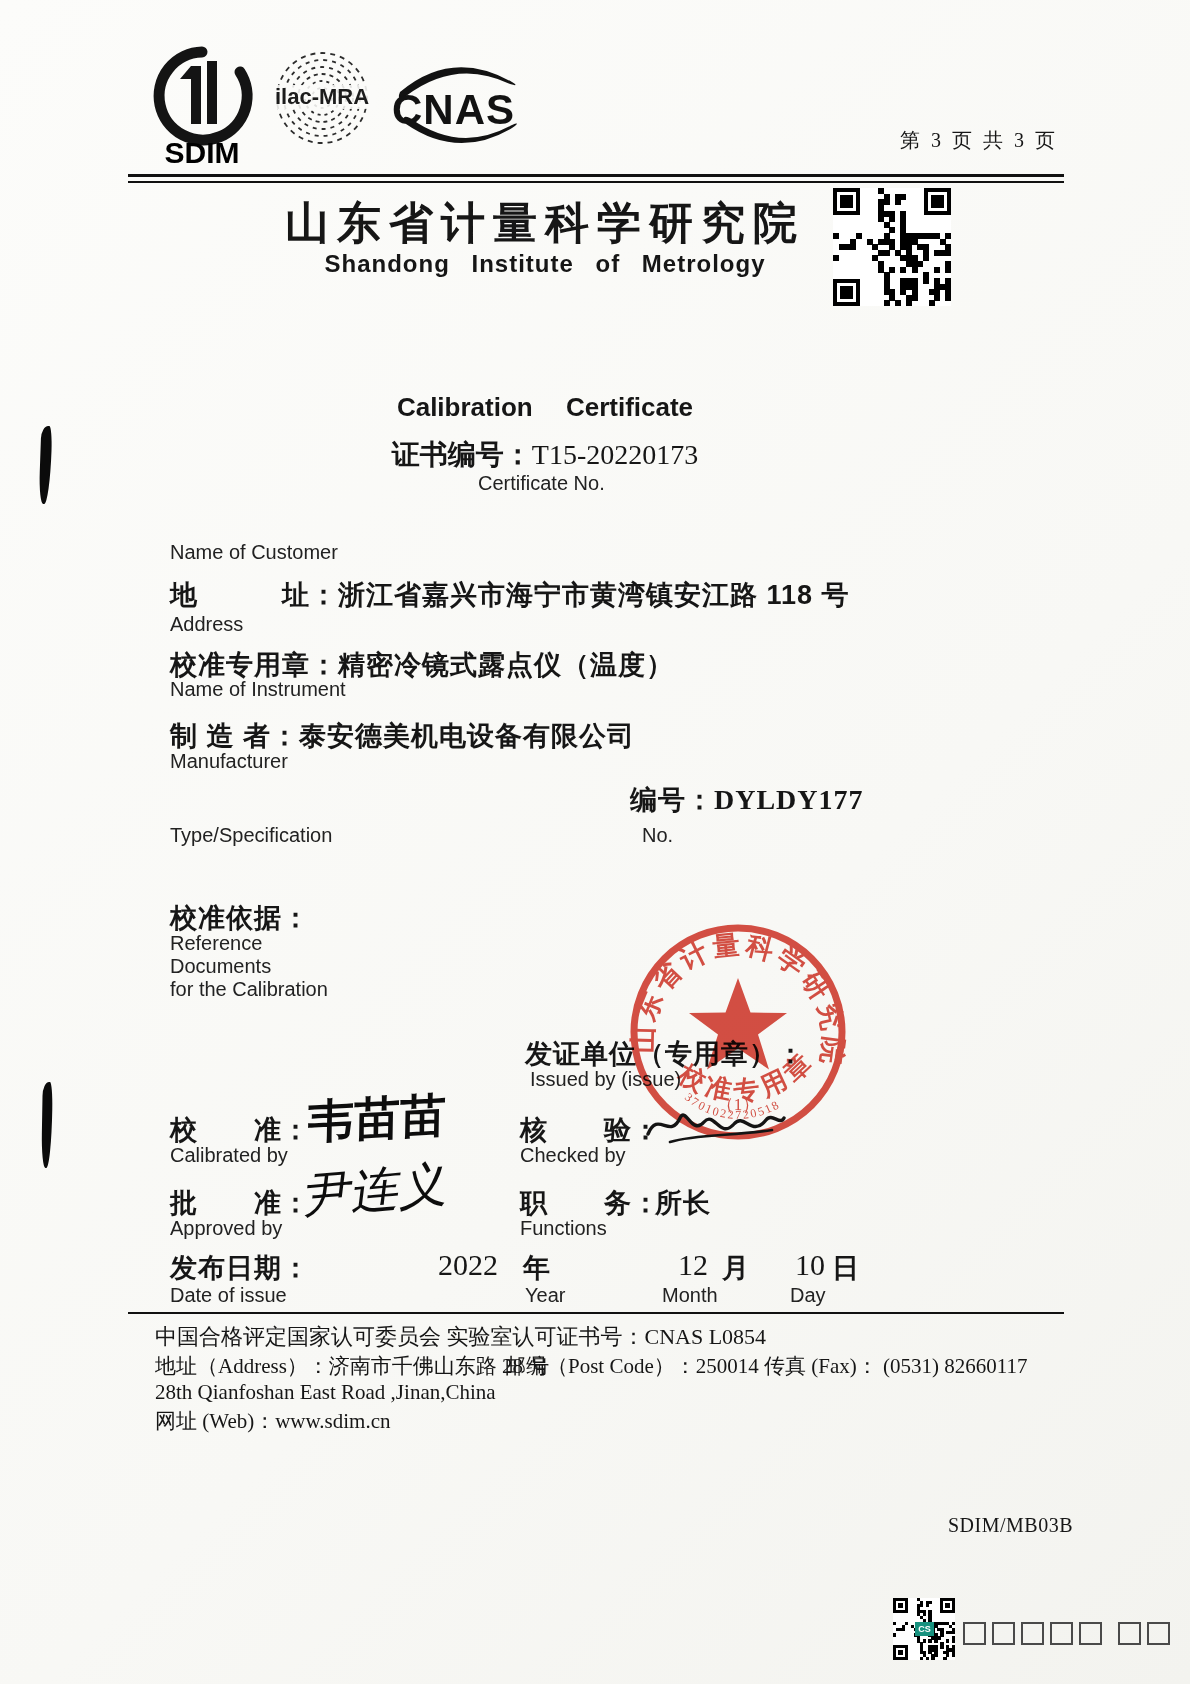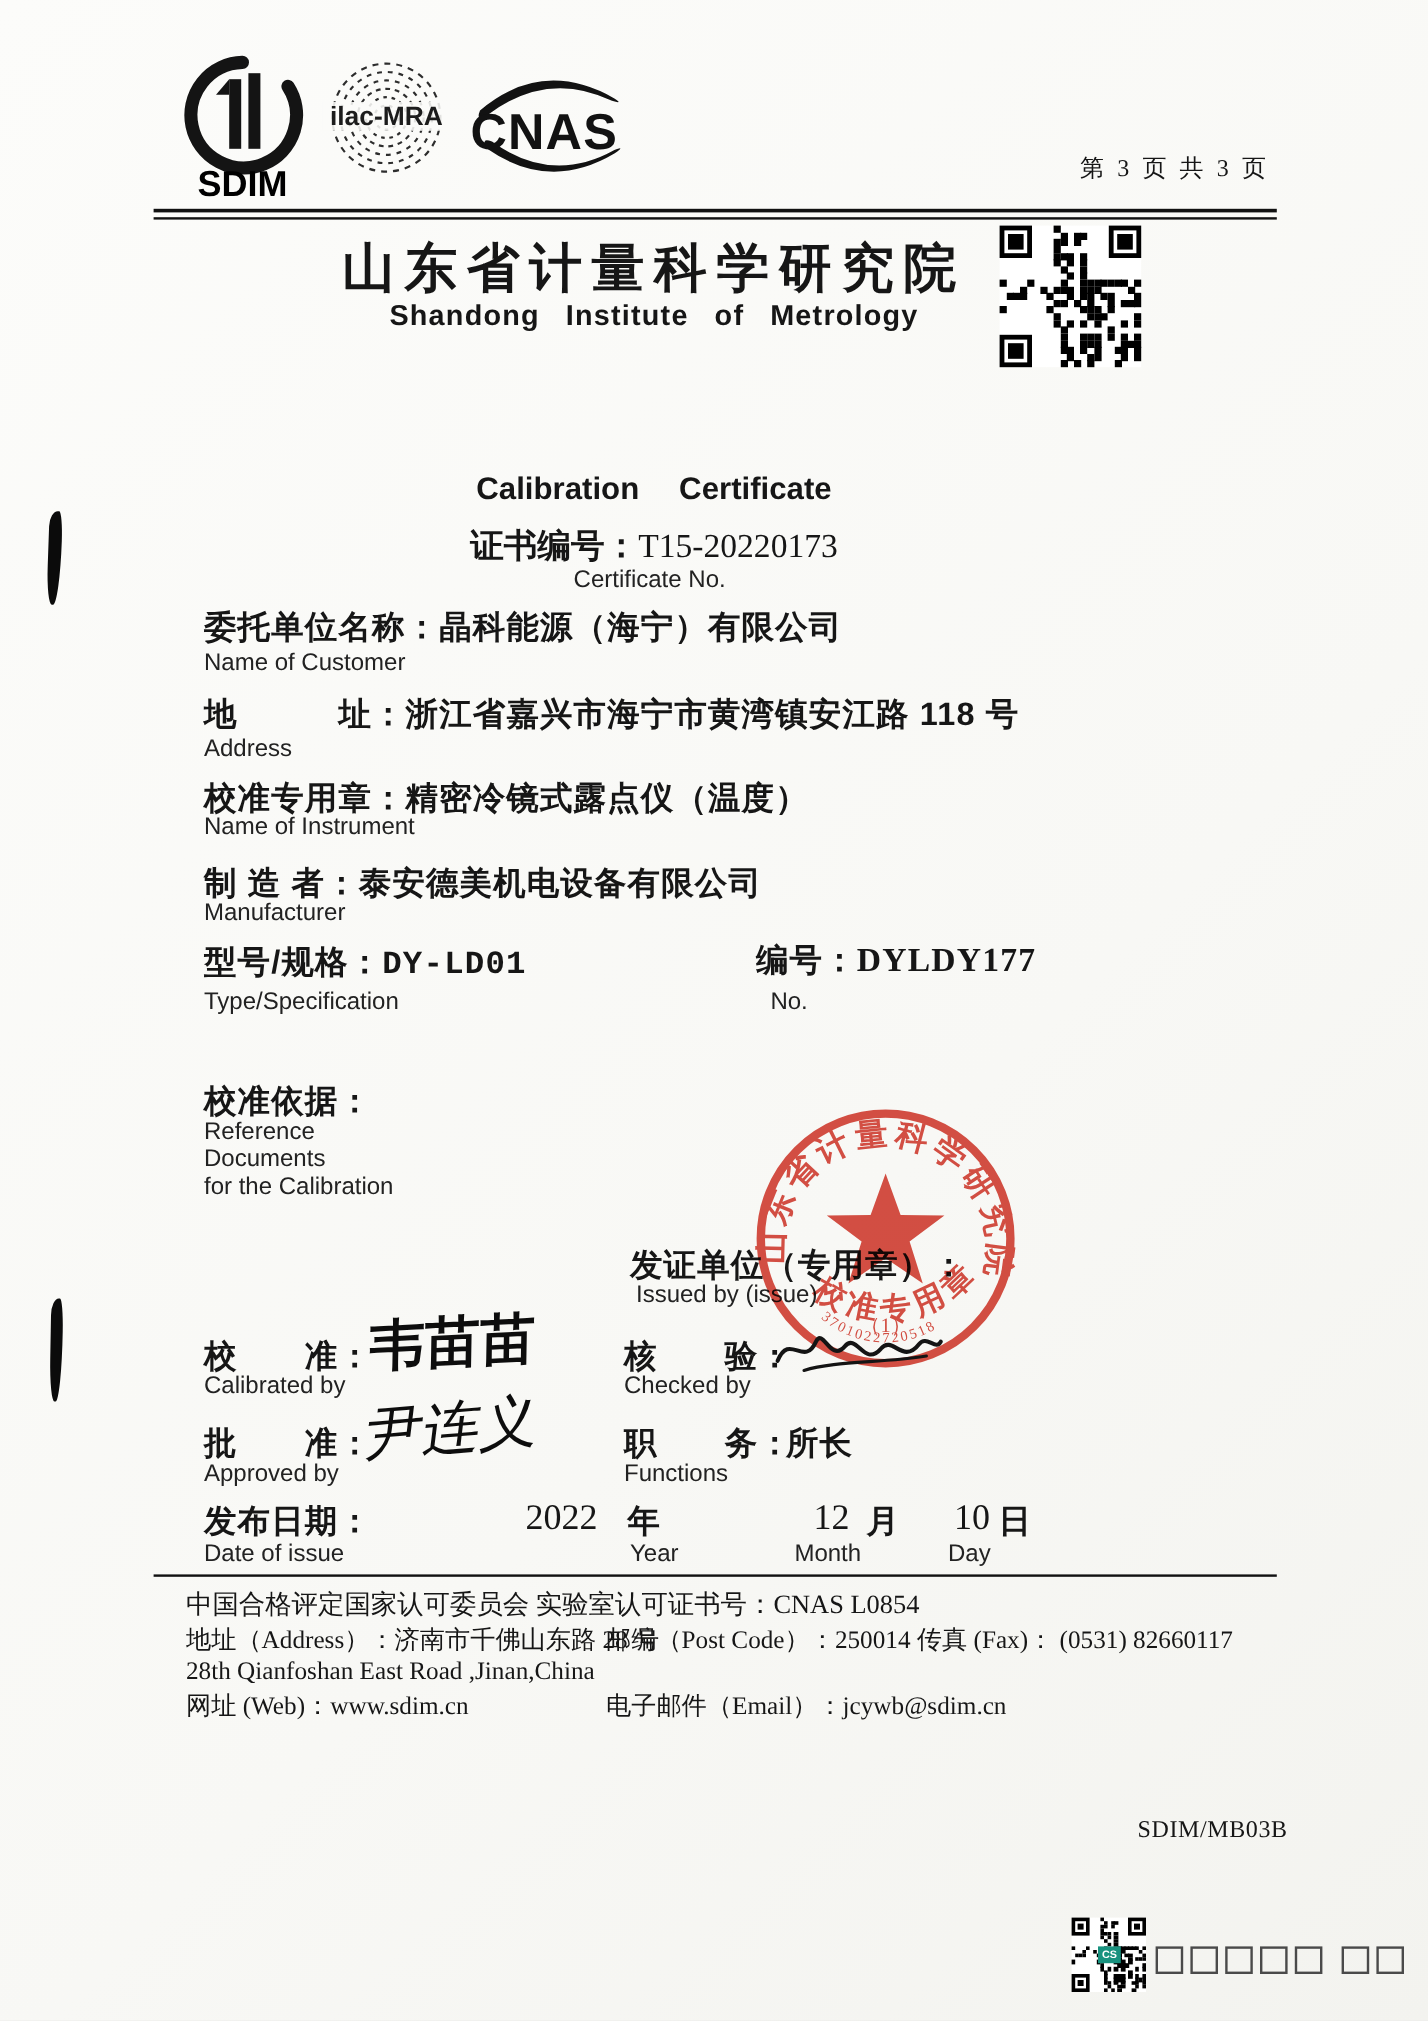--- a/index.html
+++ b/index.html
@@ -194,43 +194,37 @@
   <div class="abs cjk b" style="left:130px;top:194px;width:830px;text-align:center;font-size:44px;letter-spacing:8px">山东省计量科学研究院</div>
   <div class="abs cjk b" style="left:130px;top:250px;width:830px;text-align:center;font-size:24px;word-spacing:14px;letter-spacing:1px">Shandong  Institute  of  Metrology</div>
 
   <div class="abs cjk b" style="left:130px;top:392px;width:830px;text-align:center;font-size:26px;word-spacing:26px">Calibration  Certificate</div>
 
   <div class="abs" style="left:130px;top:436px;width:830px;text-align:center;font-size:28px;white-space:nowrap">
     <span class="cjk b">证书编号：</span><span>T15-20220173</span>
   </div>
   <div class="abs field-en" style="left:478px;top:472px">Certificate No.</div>
 
-  <div class="abs field-cn" style="left:170px;top:505px">
-    <span>委托单位名称：</span><span>晶科能源（海宁）有限公司</span>
-  </div>
   <div class="abs field-en" style="left:170px;top:541px">Name of Customer</div>
 
   <div class="abs field-cn" style="left:170px;top:577px">
     <span>地　　　址：</span><span>浙江省嘉兴市海宁市黄湾镇安江路 118 号</span>
   </div>
   <div class="abs field-en" style="left:170px;top:613px">Address</div>
 
   <div class="abs field-cn" style="left:170px;top:647px">
     <span>校准专用章：</span><span>精密冷镜式露点仪（温度）</span>
   </div>
   <div class="abs field-en" style="left:170px;top:678px">Name of Instrument</div>
 
   <div class="abs field-cn" style="left:170px;top:718px">
     <span>制 造 者：</span><span>泰安德美机电设备有限公司</span>
   </div>
   <div class="abs field-en" style="left:170px;top:750px">Manufacturer</div>
 
-  <div class="abs field-cn" style="left:170px;top:784px">
-    <span>型号/规格：</span><span style="font-family:'Liberation Mono',monospace;font-weight:bold">DY-LD01</span>
-  </div>
   <div class="abs" style="left:630px;top:782px;font-size:27px;white-space:nowrap">
     <span class="field-cn">编号：</span><span class="b" style="font-size:28px;letter-spacing:1px">DYLDY177</span>
   </div>
   <div class="abs field-en" style="left:170px;top:824px">Type/Specification</div>
   <div class="abs field-en" style="left:642px;top:824px">No.</div>
 
   <div class="abs field-cn" style="left:170px;top:900px">校准依据：</div>
   <div class="abs field-en" style="left:170px;top:932px">Reference</div>
   <div class="abs field-en" style="left:170px;top:955px">Documents</div>
   <div class="abs field-en" style="left:170px;top:978px">for the Calibration</div>
@@ -294,21 +288,20 @@
   <div class="abs field-cn" style="left:832px;top:1250px">日</div>
   <div class="abs field-en" style="left:790px;top:1284px">Day</div>
 
   <div class="abs rule-single" style="left:128px;top:1312px;width:936px"></div>
 
   <div class="abs" style="left:155px;top:1322px;font-size:22px;white-space:nowrap">中国合格评定国家认可委员会 实验室认可证书号：CNAS L0854</div>
   <div class="abs" style="left:155px;top:1352px;font-size:21px;white-space:nowrap">地址（Address）：济南市千佛山东路 28 号</div>
   <div class="abs" style="left:505px;top:1352px;font-size:21px;white-space:nowrap">邮编（Post Code）：250014 传真 (Fax)： (0531) 82660117</div>
   <div class="abs" style="left:155px;top:1380px;font-size:21px;white-space:nowrap">28th Qianfoshan East Road ,Jinan,China</div>
   <div class="abs" style="left:155px;top:1407px;font-size:21px;white-space:nowrap">网址 (Web)：www.sdim.cn</div>
-  <div class="abs" style="left:505px;top:1407px;font-size:21px;white-space:nowrap">电子邮件（Email）：jcywb@sdim.cn</div>
 
   <div class="abs" style="left:948px;top:1514px;font-size:20px;letter-spacing:0.5px">SDIM/MB03B</div>
 
   <div class="qr-grid" style="left:893px;top:1598px;width:62px;height:62px">
     <div class="finder small" style="left:0;top:0;width:15px;height:15px"></div>
     <div class="finder small" style="right:0;top:0;width:15px;height:15px"></div>
     <div class="finder small" style="left:0;bottom:0;width:15px;height:15px"></div>
     <div class="abs" style="left:22px;top:24px;width:19px;height:14px;background:#18927f;color:#fff;font:bold 9px 'Liberation Sans',sans-serif;text-align:center;line-height:14px;z-index:2">CS</div>
   <i style="left:23.6px;top:0.0px;width:3.4px;height:3.4px"></i>
       <i style="left:26.6px;top:3.0px;width:3.4px;height:3.4px"></i>

